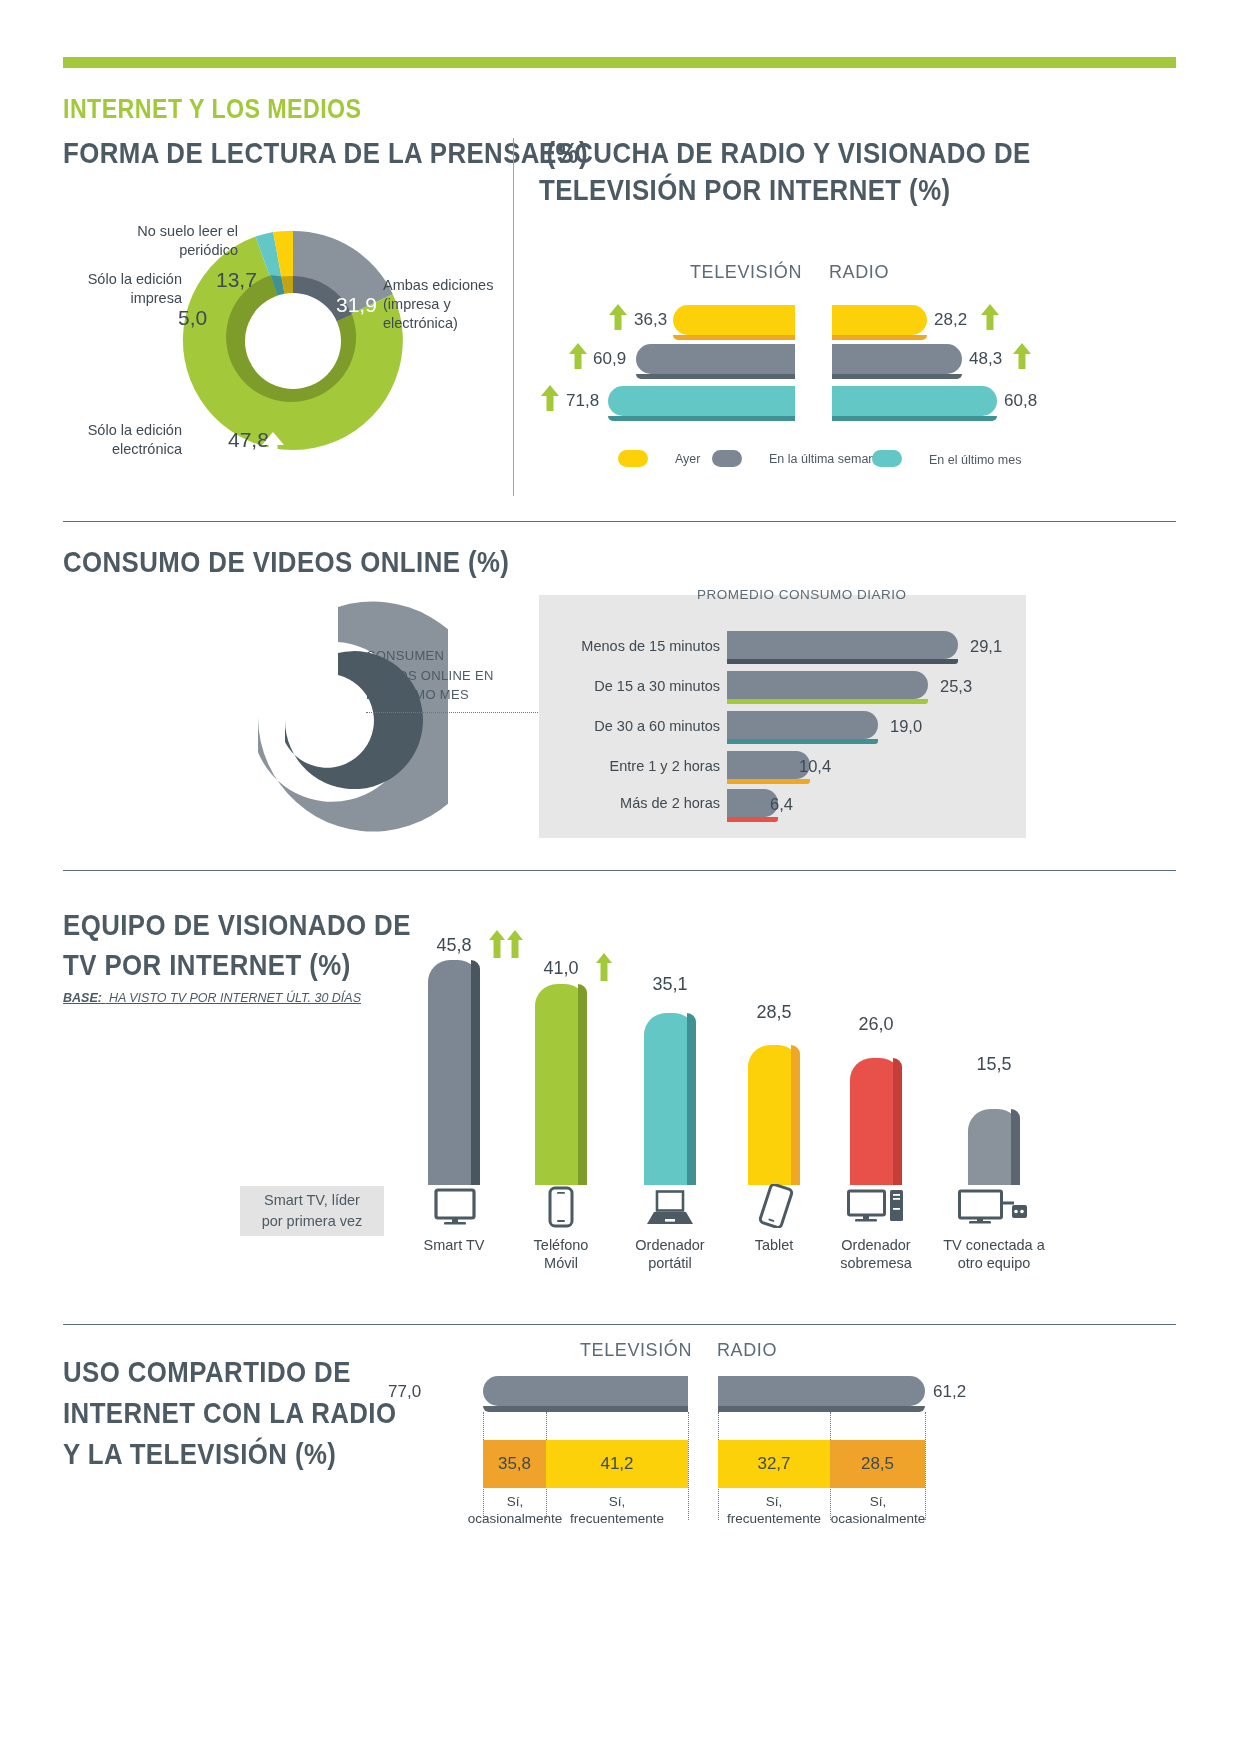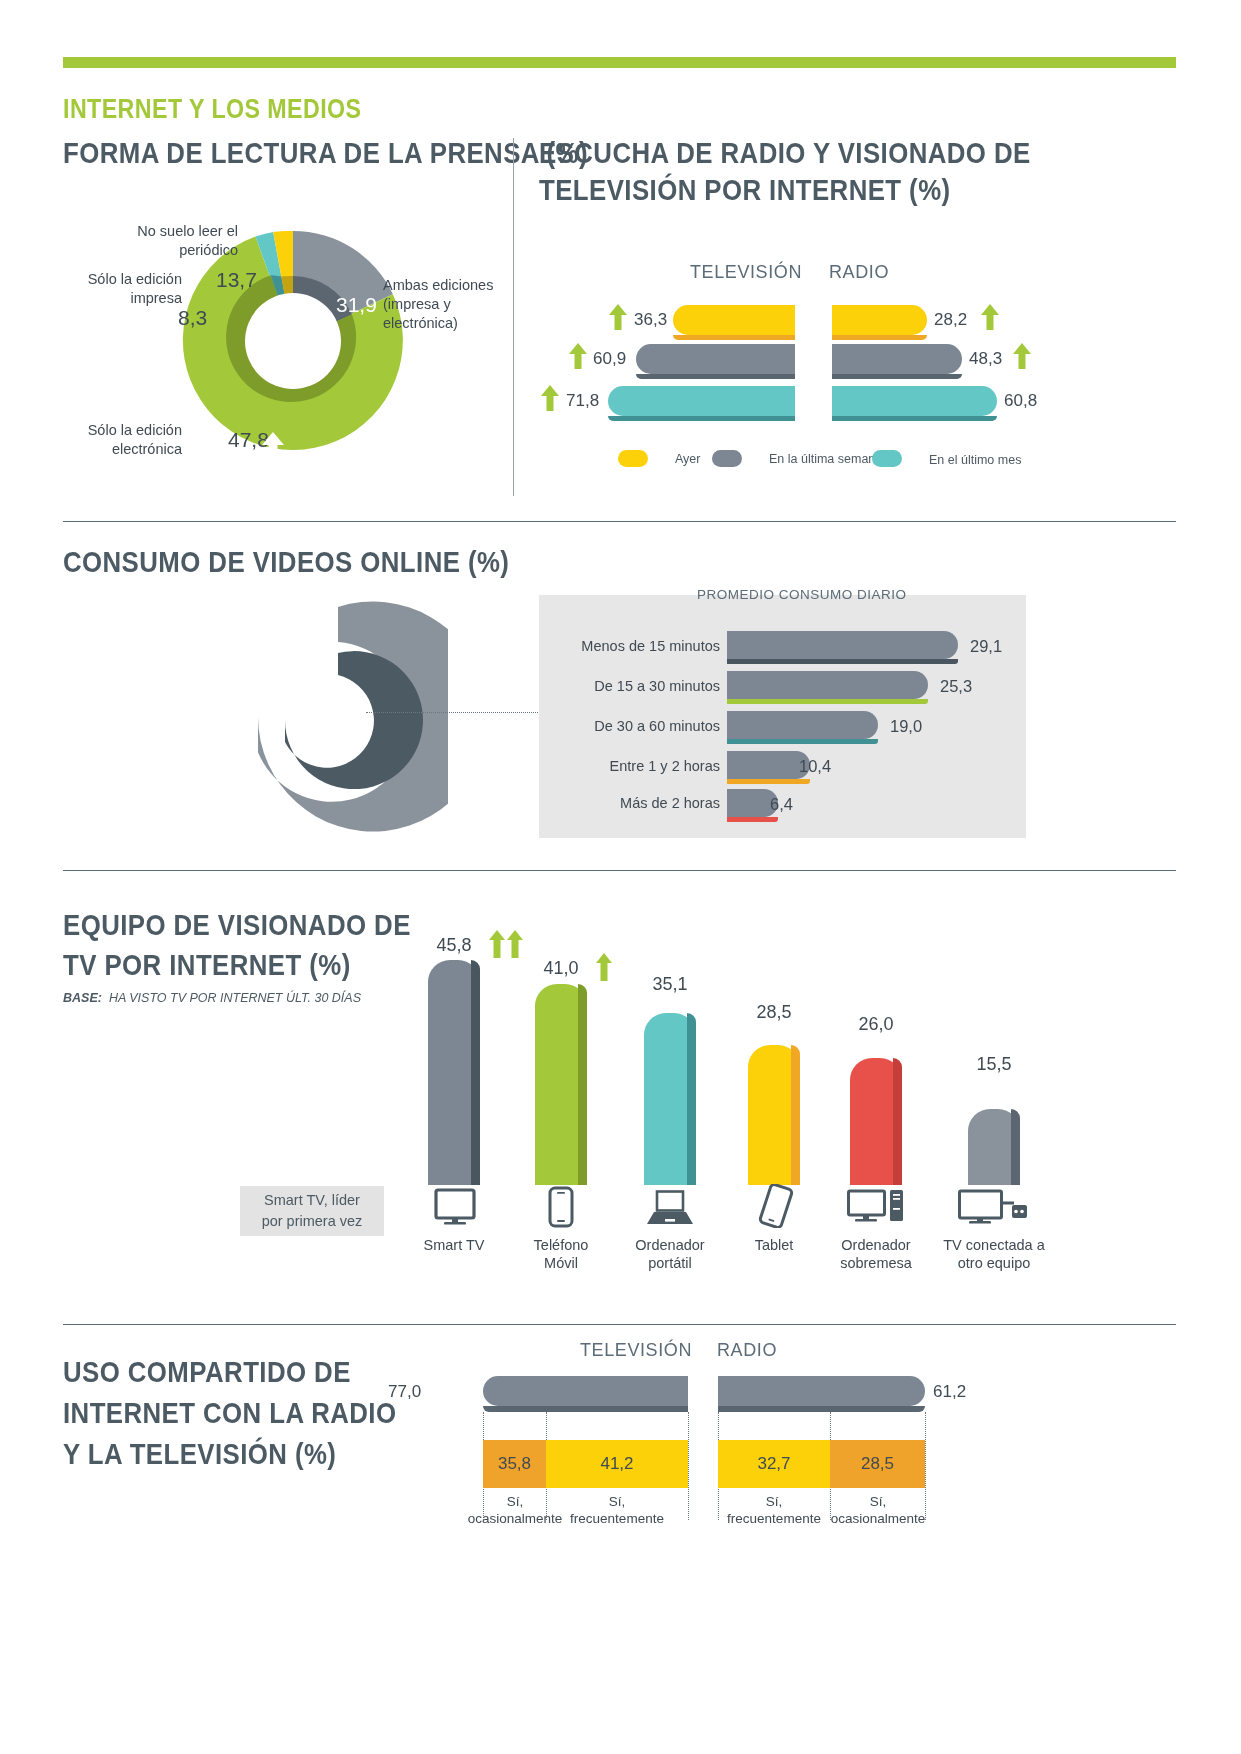--- a/index.html
+++ b/index.html
@@ -53,21 +53,21 @@
             text-align:center;line-height:1.45;display:flex;align-items:center;justify-content:center;}
 
   
   .s4bar{position:absolute;height:30px;background:#7c8793;}
   .s4shade{position:absolute;height:6px;background:#59656f;}
   .s4seg{position:absolute;height:48px;display:flex;align-items:center;justify-content:center;
          font-size:17px;color:#3f4a53;}
   .s4tick{position:absolute;width:0;border-left:1px dotted #6d7781;}
   .s4lab{position:absolute;font-size:13.5px;color:#3f4a53;text-align:center;line-height:1.25;}
 
-  .base-note{position:absolute;font-size:12.5px;color:#4c5a64;font-style:italic;}
+  .base-note{position:absolute;font-size:12.5px;color:#4c5a64;font-style:italic;text-decoration:underline;}
   .base-note b{font-style:italic;}
 </style>
 </head>
 <body>
 
 <div class="page">
 
   <div class="topbar"></div>
 
   <div class="abs h-title h-green" style="left:63px;top:94px;font-size:27px;">INTERNET Y LOS MEDIOS</div>
@@ -92,21 +92,21 @@
     <path d="M115 116 L115 51 A65 65 0 0 1 174 89.4 Z" fill="#5b6670"></path>
     <path d="M115 116 L174 89.4 A65 65 0 1 1 92.8 50.3 Z" fill="#7e9c2a"></path>
     <path d="M115 116 L92.8 50.3 A65 65 0 0 1 103.3 51.5 Z" fill="#3f9193"></path>
     <path d="M115 116 L103.3 51.5 A65 65 0 0 1 115 51 Z" fill="#c4a312"></path>
 
     <circle cx="115" cy="116" r="48" fill="#ffffff"></circle>
   </svg>
 
   <div class="abs" style="left:320px;top:293px;font-size:21px;color:#ffffff;margin-left:16px;">31,9</div>
   <div class="abs" style="left:228px;top:428px;font-size:21px;color:#3f4a53;">47,8</div>
-  <div class="abs" style="left:178px;top:306px;font-size:21px;color:#3f4a53;">8,3</div>
+  <div class="abs" style="left:178px;top:306px;font-size:21px;color:#3f4a53;">5,0</div>
   <div class="abs" style="left:216px;top:268px;font-size:21px;color:#3f4a53;">13,7</div>
 
   <svg class="abs" style="left:262px;top:432px;" width="22" height="30" viewBox="0 0 22 30">
     <path d="M11 0 L22 13 L15.5 13 L15.5 30 L6.5 30 L6.5 13 L0 13 Z" fill="#ffffff"></path>
   </svg>
 
   <div class="abs lead-label" style="left:123px;top:222px;width:115px;text-align:right;">
     <div>No suelo leer el</div>
     <div>periódico</div>
   </div>
@@ -197,20 +197,25 @@
 
   <svg class="abs" style="left:118px;top:600px;" width="330" height="245" viewBox="0 0 330 245">
 
     <path d="M220 122 L220 7 A115 115 0 1 1 140.0 117.3 L140.0 152.3 A80 80 0 1 0 220 42 Z" fill="#8a929c"></path>
 
     <path d="M220 122 L220 53 A69 69 0 1 1 167.0 119.9 L167.0 141.9 A47 47 0 1 0 220 75 Z" fill="#4c5a64"></path>
   </svg>
 
   <div class="abs" style="left:314px;top:712px;font-size:22px;color:#ffffff;">76,7</div>
 
+  <div class="abs" style="left:366px;top:646px;width:150px;font-size:13px;color:#4c5a64;line-height:1.5;letter-spacing:.3px;">
+    <div>CONSUMEN</div>
+    <div>VIDEOS ONLINE EN</div>
+    <div>EL ÚLTIMO MES</div>
+  </div>
   <div class="abs" style="left:366px;top:712px;width:174px;border-top:1px dotted #6d7781;"></div>
 
   <div class="panel-gray" style="left:539px;top:595px;width:487px;height:243px;"></div>
   <div class="abs" style="left:697px;top:587px;font-size:13.5px;color:#5b6b77;letter-spacing:.5px;">PROMEDIO CONSUMO DIARIO</div>
 
   <div class="rowlab" style="left:535px;top:638px;width:185px;">Menos de 15 minutos</div>
   <div class="hb" style="left:727px;top:631px;width:231px;"></div>
   <div class="hb-und" style="left:727px;top:659px;width:231px;background:#49565f;border-radius:0 0 3px 0;"></div>
   <div class="hbval" style="left:970px;top:637px;">29,1</div>
 

